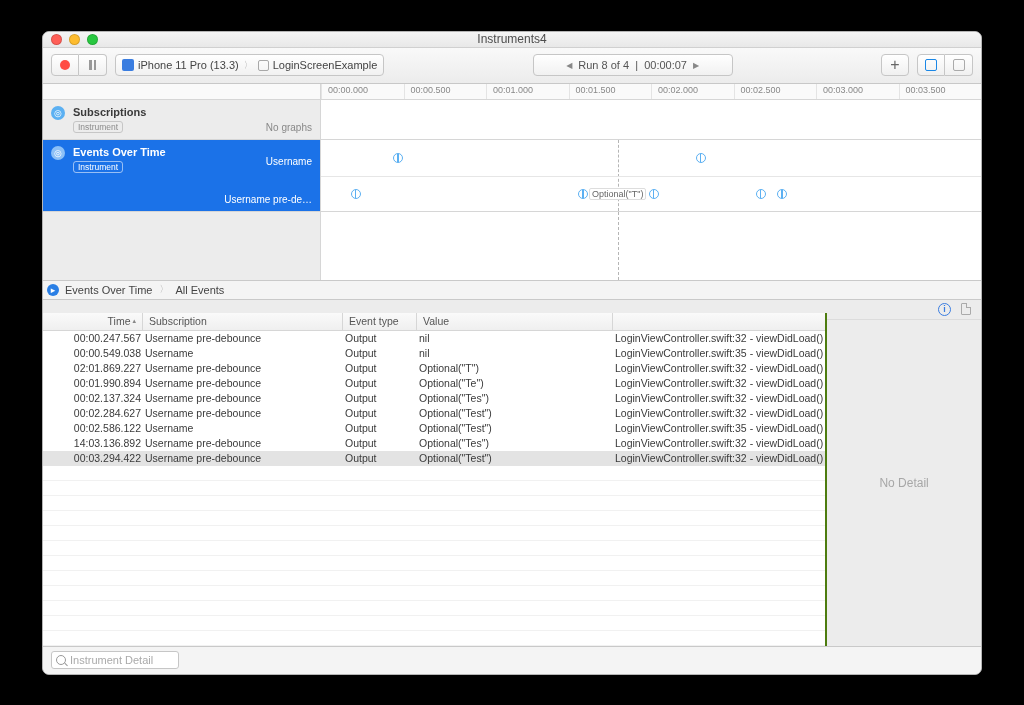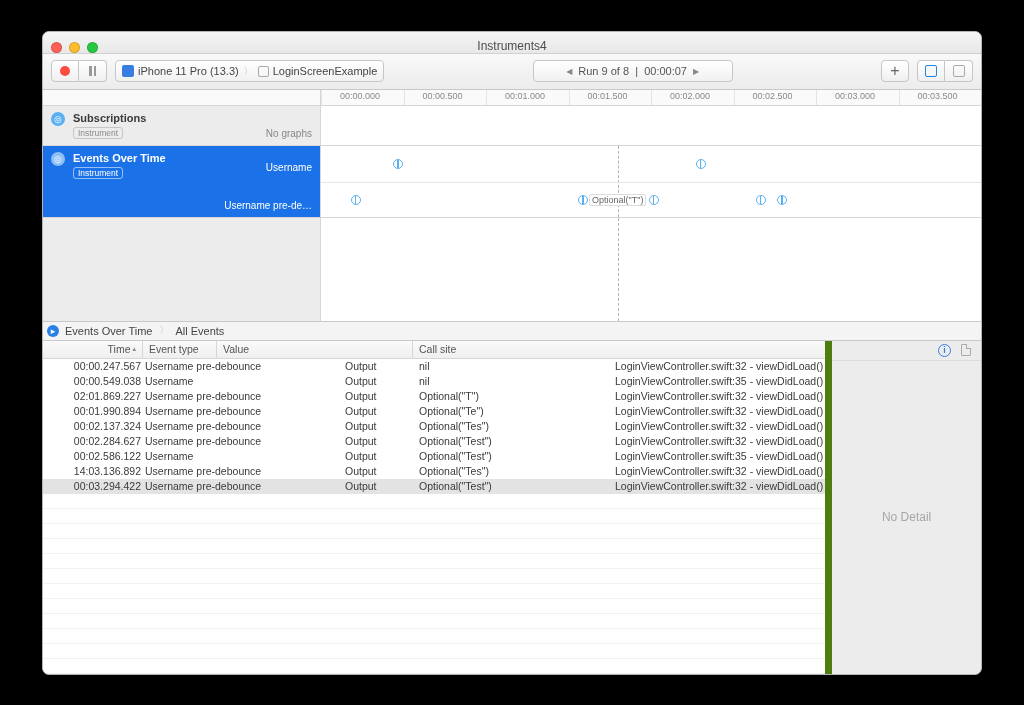--- a/index.html
+++ b/index.html
@@ -1,19 +1,19 @@
 <!DOCTYPE html>
 <html><head>
 <meta charset="utf-8">
 <style>
   * { box-sizing: border-box; margin: 0; padding: 0; }
   body { background:#000; display:flex; align-items:center; justify-content:center; height:705px; width:1024px; font-family: -apple-system, "Helvetica Neue", Arial, sans-serif; font-size:11px; color:#3a3a3a; }
   .window { width:940px; height:644px; background:#ececec; border-radius:7px; box-shadow:0 12px 40px rgba(0,0,0,.5); border:1px solid #b5b5b5; overflow:hidden; display:flex; flex-direction:column; }
   
-  .titlebar { height:22px; background:linear-gradient(#f5f5f5,#e8e8e8); border-bottom:1px solid #d0d0d0; display:flex; align-items:flex-end; position:relative; }
+  .titlebar { height:16px; background:linear-gradient(#f5f5f5,#e8e8e8); border-bottom:1px solid #d0d0d0; display:flex; align-items:center; position:relative; }
   .traffic { display:flex; gap:7px; margin-left:8px; }
   .dot { width:11px; height:11px; border-radius:50%; border:0.5px solid rgba(0,0,0,.15);}
   .red{background:#ff5f57;} .yel{background:#febc2e;} .grn{background:#28c840;}
   .title { position:absolute; left:0; right:0; text-align:center; font-size:12px; color:#4d4d4d; }
   
   .toolbar { height:36px; background:linear-gradient(#f9f9f9,#ececec); border-bottom:1px solid #c8c8c8; display:flex; align-items:center; padding:0 8px; gap:8px; }
   .tbtn { height:22px; min-width:28px; background:linear-gradient(#fff,#f0f0f0); border:1px solid #c6c6c6; border-radius:4px; display:flex; align-items:center; justify-content:center; color:#666; font-size:11px; box-shadow:0 1px 0 rgba(255,255,255,.5) inset; }
   .rec-dot { width:10px; height:10px; background:#ff4c43; border-radius:50%; }
   .pause { display:flex; gap:2px; } .pause span{width:2.5px;height:10px;background:#999;}
   .seg { display:flex; } .seg .tbtn{border-radius:0;} .seg .tbtn:first-child{border-radius:4px 0 0 4px;} .seg .tbtn:last-child{border-radius:0 4px 4px 0;border-left:0;}
@@ -32,21 +32,21 @@
   .filterbox { flex:0 0 272px; height:18px; background:#fff; border:1px solid #c6c6c6; border-radius:3px; display:flex; align-items:center; padding:0 4px; gap:4px; color:#aaa;}
   .magnify{width:10px;height:10px;border:1.3px solid #999;border-radius:50%;position:relative;}
   .magnify::after{content:"";position:absolute;width:4px;height:1.3px;background:#999;right:-3px;bottom:-1px;transform:rotate(45deg);}
   .chip { padding:2px 8px; background:#9b9b9b; color:#fff; border-radius:4px; font-size:10px; }
   .btn-dup { height:18px; padding:0 8px; background:linear-gradient(#fff,#f0f0f0); border:1px solid #c6c6c6; border-radius:3px; font-size:10px; color:#555; display:flex; align-items:center; }
   
   .timehdr { height:16px; background:#fafafa; border-bottom:1px solid #d6d6d6; display:flex; font-size:9px; color:#888; position:relative; }
   .timehdr .left{width:278px; border-right:1px solid #d6d6d6;}
   .timehdr .ticks{flex:1; position:relative;}
   .tick{position:absolute; top:0; bottom:0; border-left:1px solid #e4e4e4;}
-  .tick .lbl{position:absolute; top:1px; left:18px;}
+  .tick .lbl{position:absolute; top:1px; left:6px;}
   
   .tracks { display:flex; flex-direction:column; }
   .track { display:flex; border-bottom:1px solid #d6d6d6; }
   .track .hdr { width:278px; padding:6px 8px 6px 30px; position:relative; border-right:1px solid #d6d6d6; }
   .track .hdr .icn{position:absolute;left:8px;top:6px;width:14px;height:14px;border-radius:50%;background:#5bb0f2;display:flex;align-items:center;justify-content:center;color:#fff;font-size:9px;}
   .track .hdr .name{font-size:11px;font-weight:600;}
   .track .hdr .instr{display:inline-block;margin-top:3px;font-size:8.5px;color:#8b8b8b;border:1px solid #c6c6c6;border-radius:3px;padding:0 4px;}
   .track .hdr .ng{position:absolute; right:8px; bottom:6px; font-size:10px; color:#888;}
   .track .lane{flex:1; position:relative; background:#fff;}
   .track.sel .hdr{ background:#1b72e8; color:#fff; }
@@ -58,21 +58,21 @@
   .lanelabel{position:absolute; top:50%; transform:translateY(-50%); font-size:9px; color:#666; background:#fff; padding:0 2px; border:1px solid #ddd; border-radius:2px;}
   .playhead{position:absolute;top:0;bottom:0;border-left:1px dashed #b5b5b5;}
   .bigarea{flex:1;display:flex;}
   .bigarea .left{width:278px;border-right:1px solid #d6d6d6;}
   .bigarea .right{flex:1;background:#fff;position:relative;}
   
   .detailbar{height:20px;background:#f4f4f4;border-top:1px solid #c9c9c9;border-bottom:1px solid #c9c9c9;display:flex;align-items:center;padding-left:4px;gap:6px;font-size:11px;color:#444;}
   .detailbar .b{width:12px;height:12px;background:#2a7fe5;border-radius:50%; display:flex;align-items:center;justify-content:center;color:#fff;font-size:9px;}
   
   .bottom{flex:1;display:flex;border-top:0;}
-  .tablewrap{flex:1;display:flex;flex-direction:column;background:#fff;border-right:7px solid #4d7c0f;}
+  .tablewrap{flex:1;display:flex;flex-direction:column;background:#fff;border-right:2px solid #4d7c0f;margin-top:13px;}
   .thead{display:flex;height:18px;background:linear-gradient(#fafafa,#efefef);border-bottom:1px solid #d6d6d6;font-size:10.5px;color:#555;}
   .th{padding:3px 6px;border-right:1px solid #d6d6d6;display:flex;align-items:center;gap:2px;}
   .col-time{width:100px;justify-content:flex-end;}
   .col-sub{width:200px;}
   .col-type{width:74px;}
   .col-val{width:196px;}
   .col-call{flex:1;border-right:0;}
   .caret{font-size:7px;color:#888;}
   .tbody{flex:1;overflow:hidden;}
   .tr{display:flex;height:15px;font-size:10.5px;border-bottom:0px;align-items:center;}
@@ -118,21 +118,21 @@
     <div class="path-pill">
       <span class="device-icon"></span>
       <span>iPhone 11 Pro (13.3)</span>
       <span class="chev">〉</span>
       <span class="pathicon"></span>
       <span>LoginScreenExample</span>
     </div>
     <div class="spacer"></div>
     <div class="run-pill">
       <span class="tri">◀</span>
-      <span><span>Run 9 of 8</span> &nbsp;|&nbsp; <span>00:00:07</span></span>
+      <span><span>Run 8 of 4</span> &nbsp;|&nbsp; <span>00:00:07</span></span>
       <span class="tri">▶</span>
     </div>
     <div class="spacer"></div>
     <div class="tbtn">
         <span class="plus">+</span>
       </div>
     <div class="seg">
       <div class="tbtn">
           <span class="blue-sq"></span>
         </div>
@@ -237,23 +237,23 @@
     <div class="spacer"></div>
   </div>
 
   <div class="bottom">
     <div class="tablewrap">
       <div class="thead">
         <div class="th col-time">
             <span>Time</span>
             <span class="caret">▴</span>
           </div>
+        <div class="th col-sub">Subscription</div>
         <div class="th col-type">Event type</div>
         <div class="th col-val">Value</div>
-        <div class="th col-call">Call site</div>
       </div>
       <div class="tbody grid" id="tbody">
           <div class="tr">
             <div class="td col-time" style="text-align: right;">00:00.247.567</div>
             <div class="td col-sub">Username pre-debounce</div>
             <div class="td col-type">Output</div>
             <div class="td col-val">nil</div>
             <div class="td col-call">LoginViewController.swift:32 - viewDidLoad()</div>
           </div>
           <div class="tr">
@@ -328,14 +328,20 @@
     </div>
     <div class="side">
       <div class="sidehdr">
         <div class="info-icn">i</div>
         <div class="file-icn"></div>
       </div>
       <div class="nodetail">No Detail</div>
     </div>
   </div>
 
+  <div class="footer">
+    <div class="footsearch">
+      <span class="magnify"></span>
+      <span>Instrument Detail</span>
+    </div>
+  </div>
 
 </div>
 
 </body></html>

